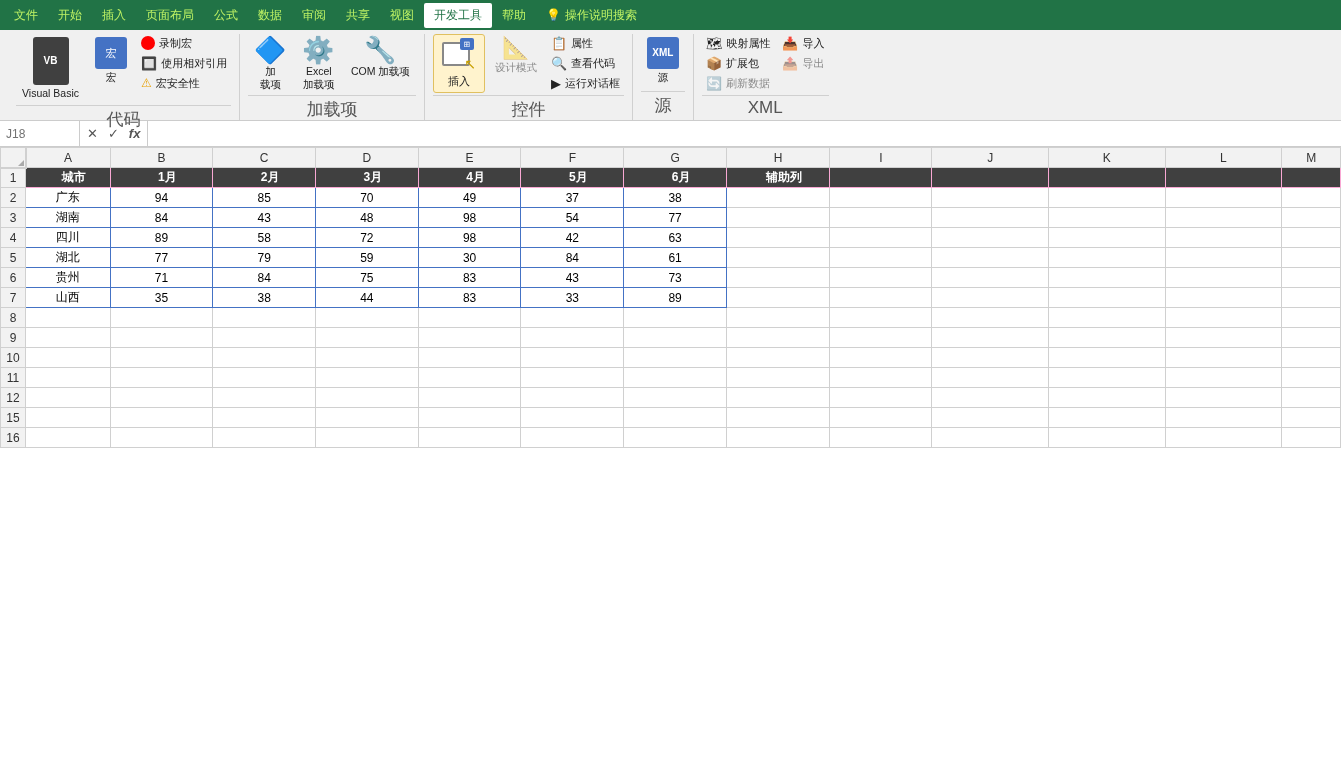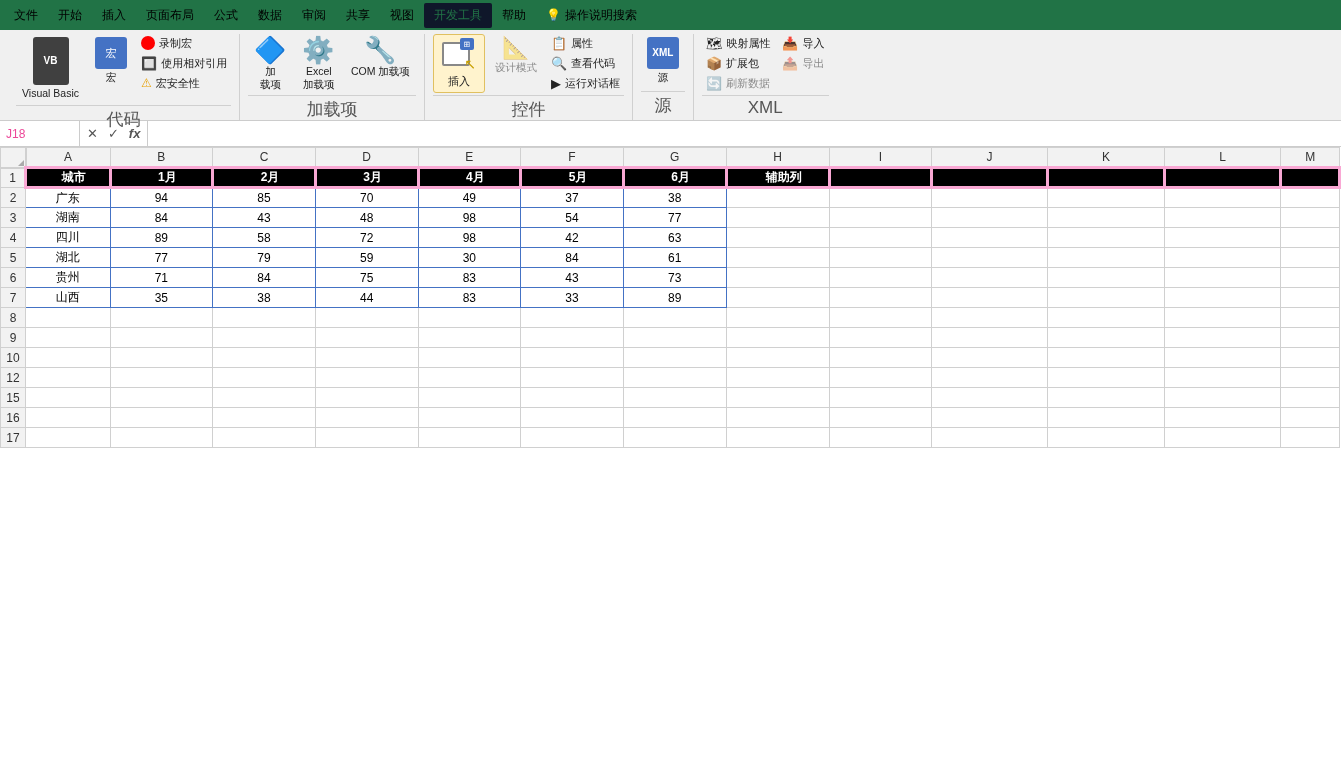--- a/index.html
+++ b/index.html
@@ -7,28 +7,28 @@
 
     
     .menu-bar {
       display: flex;
       align-items: center;
       background: #217346;
       height: 30px;
       padding: 0 4px;
     }
     .menu-item {
-      color: #000000;
+      color: #bef264;
       padding: 4px 10px;
       cursor: pointer;
       font-size: 12px;
       border-radius: 2px;
       white-space: nowrap;
     }
-    .menu-item.active { background: #0f172a; color: #217346; font-family: Liberation Mono, monospace; }
+    .menu-item.active { background: #ffffff; color: #217346; font-family: Liberation Mono, monospace; }
 
     
     .ribbon {
       background: #f0f0f0;
       border-bottom: 1px solid #ccc;
     }
     .ribbon-content {
       display: flex;
       align-items: stretch;
       padding: 4px 8px 0 8px;
@@ -125,21 +125,21 @@
       background: #fff;
       padding: 0;
     }
     .name-box {
       width: 80px;
       height: 100%;
       border: none;
       border-right: 1px solid #ccc;
       padding: 0 6px;
       font-size: 12px;
-      color: #ec4899;
+      color: #737373;
       outline: none;
       background: #fff;
     }
     .formula-icons {
       display: flex;
       align-items: center;
       padding: 0 4px;
       gap: 4px;
       height: 100%;
       border-right: 1px solid #ccc;
@@ -198,24 +198,24 @@
       font-size: 12px;
       text-align: center;
       height: 20px;
       padding: 0 2px;
       overflow: hidden;
       white-space: nowrap;
       cursor: cell;
     }
     
     .cell-header-row {
-      background: #000000;
+      background: #404040;
       color: #fff;
       font-weight: bold;
-      border: 3px solid #f9a8d4;
+      border: 1px solid #f9a8d4;
       padding-left: 14px;
     }
     
     .cell-data {
       border: 1px solid #4472c4;
     }
     
     .corner-cell {
       background: #f2f2f2;
       border: 1px solid #d0d0d0;
@@ -620,20 +620,36 @@
           <td class="cell"></td>
           <td class="cell"></td>
           <td class="cell"></td>
           <td class="cell"></td>
           <td class="cell"></td>
           <td class="cell"></td>
           <td class="cell"></td>
           <td class="cell"></td>
         </tr>
         <tr>
+          <td class="row-header">11</td>
+          <td class="cell"></td>
+          <td class="cell"></td>
+          <td class="cell"></td>
+          <td class="cell"></td>
+          <td class="cell"></td>
+          <td class="cell"></td>
+          <td class="cell"></td>
+          <td class="cell"></td>
+          <td class="cell"></td>
+          <td class="cell"></td>
+          <td class="cell"></td>
+          <td class="cell"></td>
+          <td class="cell"></td>
+        </tr>
+        <tr>
           <td class="row-header">12</td>
           <td class="cell"></td>
           <td class="cell"></td>
           <td class="cell"></td>
           <td class="cell"></td>
           <td class="cell"></td>
           <td class="cell"></td>
           <td class="cell"></td>
           <td class="cell"></td>
           <td class="cell"></td>
@@ -653,36 +669,20 @@
           <td class="cell"></td>
           <td class="cell"></td>
           <td class="cell"></td>
           <td class="cell"></td>
           <td class="cell"></td>
           <td class="cell"></td>
           <td class="cell"></td>
         </tr>
         <tr>
           <td class="row-header">16</td>
-          <td class="cell"></td>
-          <td class="cell"></td>
-          <td class="cell"></td>
-          <td class="cell"></td>
-          <td class="cell"></td>
-          <td class="cell"></td>
-          <td class="cell"></td>
-          <td class="cell"></td>
-          <td class="cell"></td>
-          <td class="cell"></td>
-          <td class="cell"></td>
-          <td class="cell"></td>
-          <td class="cell"></td>
-        </tr>
-        <tr>
-          <td class="row-header">17</td>
           <td class="cell"></td>
           <td class="cell"></td>
           <td class="cell"></td>
           <td class="cell"></td>
           <td class="cell"></td>
           <td class="cell"></td>
           <td class="cell"></td>
           <td class="cell"></td>
           <td class="cell"></td>
           <td class="cell"></td>

